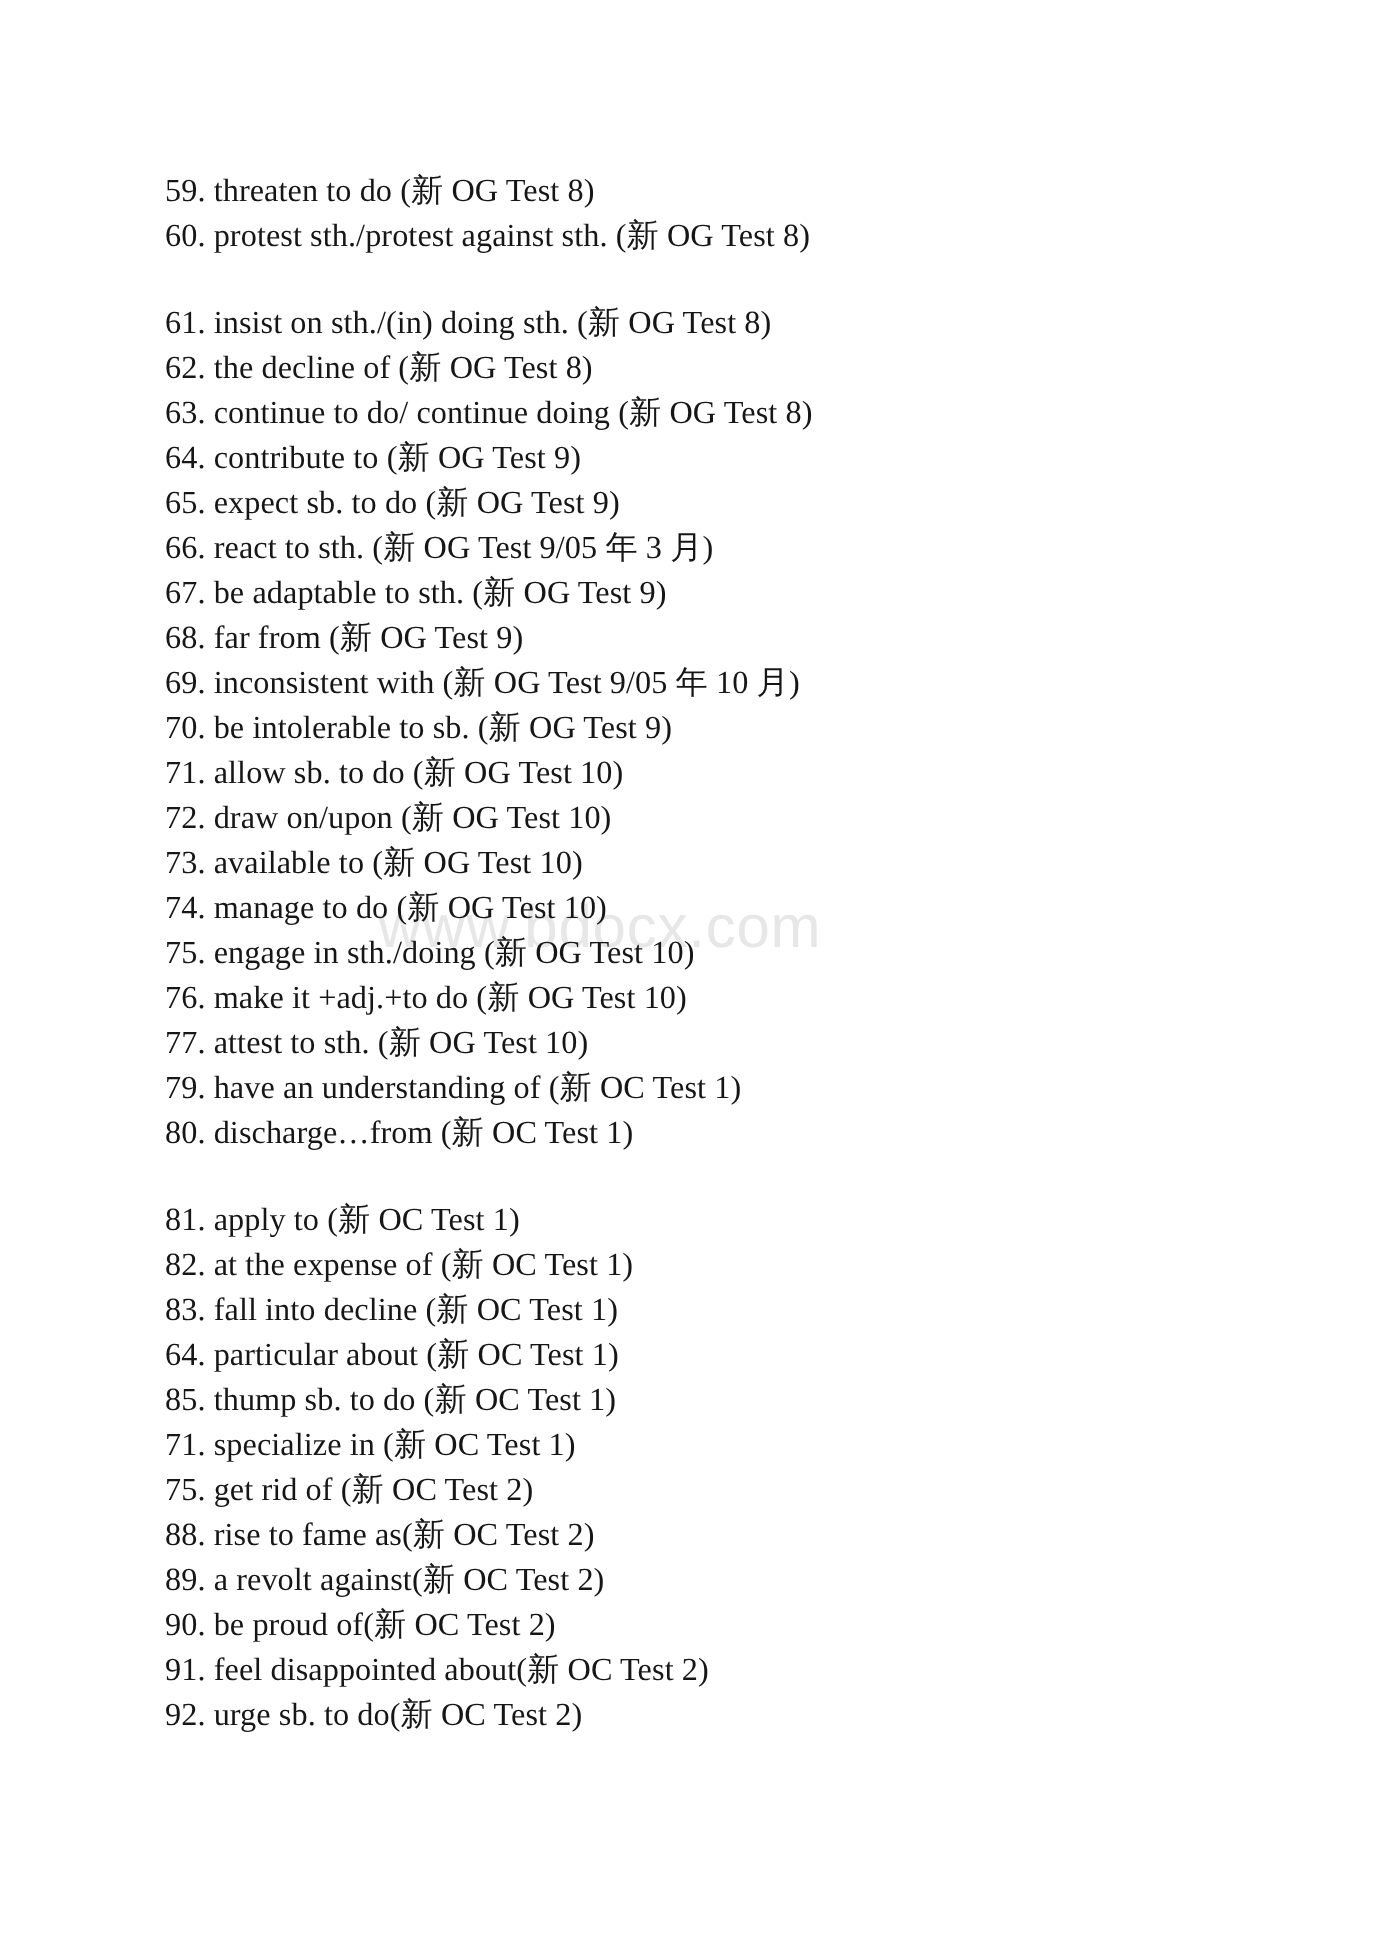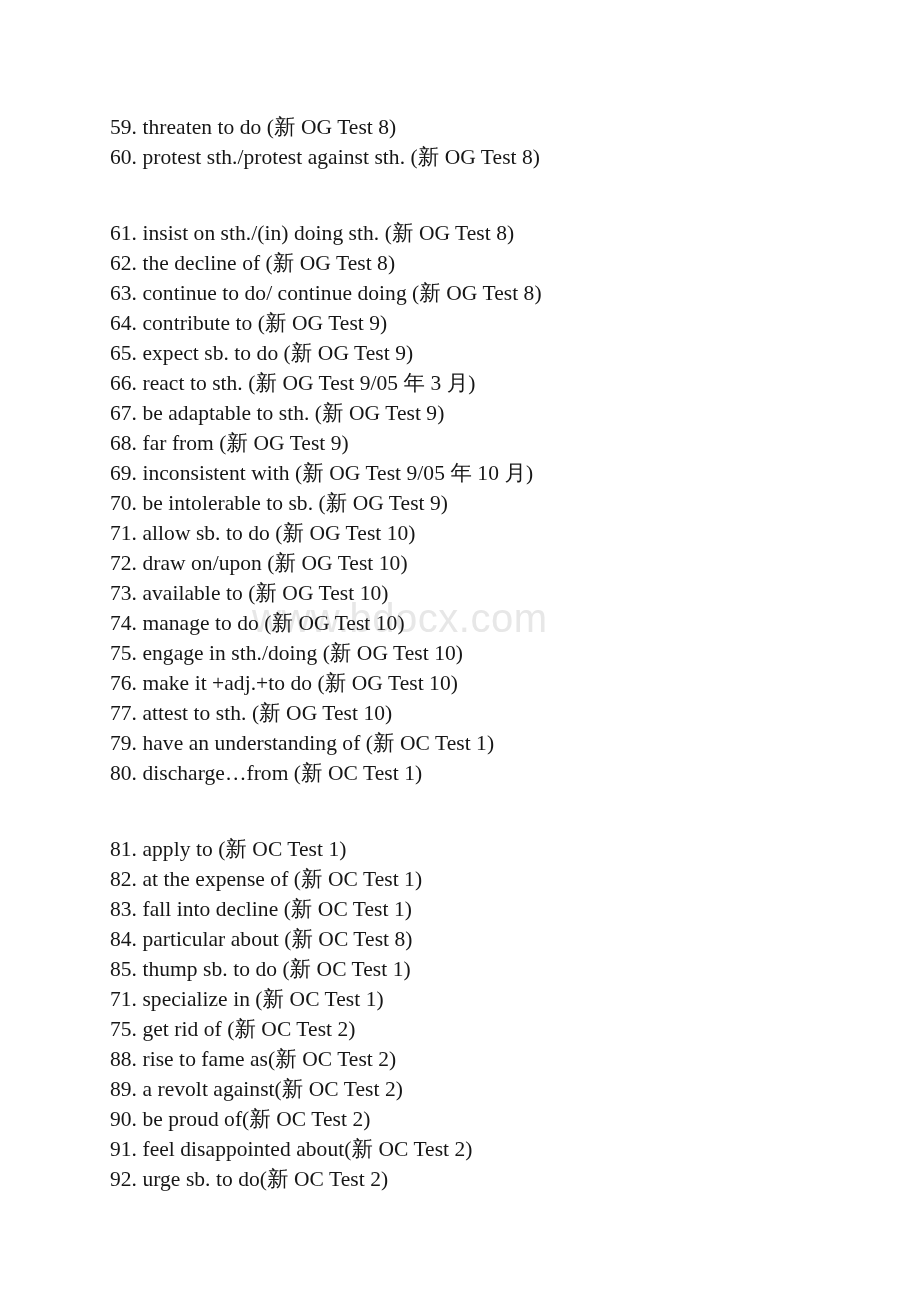--- a/index.html
+++ b/index.html
@@ -44,21 +44,21 @@
     padding: 112px 0 0 110px;
     box-sizing: border-box;
     z-index: 2;
   }
 
   .block {
     margin: 0;
     padding: 0;
   }
   .block + .block {
-    margin-top: 46px; 
+    margin-top: 28px; 
   }
 
   .line {
     font-family: "Liberation Serif", "DejaVu Serif", serif;
     font-size: 21.5px;
     line-height: 30px;
     color: #161616;
     white-space: pre;
     letter-spacing: 0.05px;
   }
@@ -93,21 +93,21 @@
         <div class="line">75. engage in sth./doing (新 OG Test 10)</div>
         <div class="line">76. make it +adj.+to do (新 OG Test 10)</div>
         <div class="line">77. attest to sth. (新 OG Test 10)</div>
         <div class="line">79. have an understanding of (新 OC Test 1)</div>
         <div class="line">80. discharge…from (新 OC Test 1)</div>
       </div>
       <div class="block">
         <div class="line">81. apply to (新 OC Test 1)</div>
         <div class="line">82. at the expense of (新 OC Test 1)</div>
         <div class="line">83. fall into decline (新 OC Test 1)</div>
-        <div class="line">84. particular about (新 OC Test 8)</div>
+        <div class="line">64. particular about (新 OC Test 1)</div>
         <div class="line">85. thump sb. to do (新 OC Test 1)</div>
         <div class="line">71. specialize in (新 OC Test 1)</div>
         <div class="line">75. get rid of (新 OC Test 2)</div>
         <div class="line">88. rise to fame as(新 OC Test 2)</div>
         <div class="line">89. a revolt against(新 OC Test 2)</div>
         <div class="line">90. be proud of(新 OC Test 2)</div>
         <div class="line">91. feel disappointed about(新 OC Test 2)</div>
         <div class="line">92. urge sb. to do(新 OC Test 2)</div>
       </div>
     </div>

